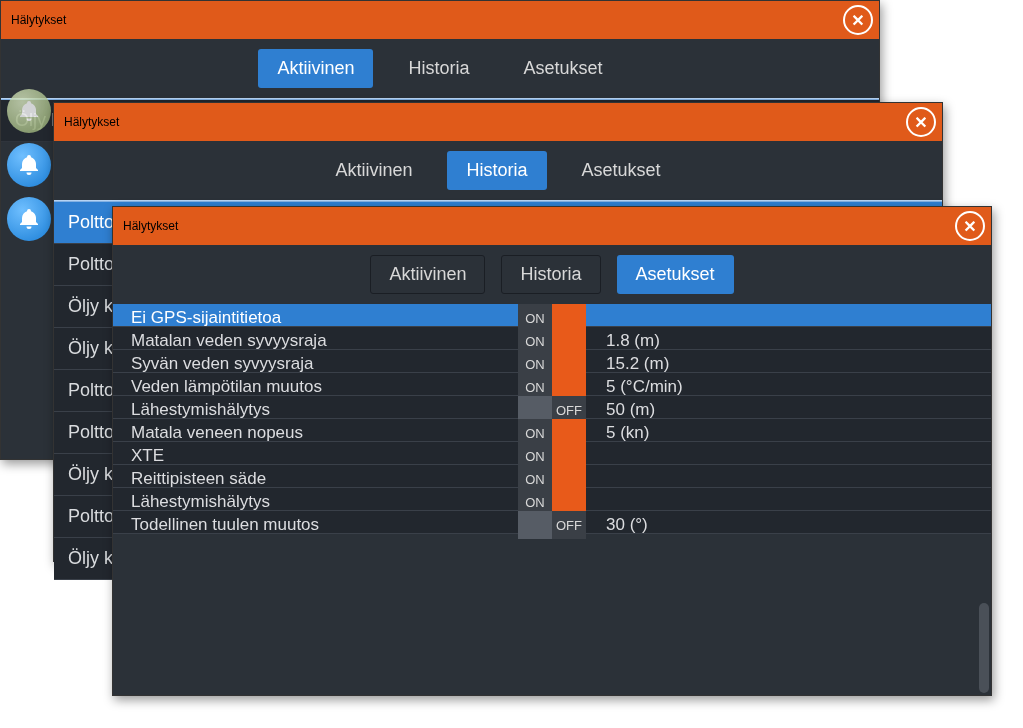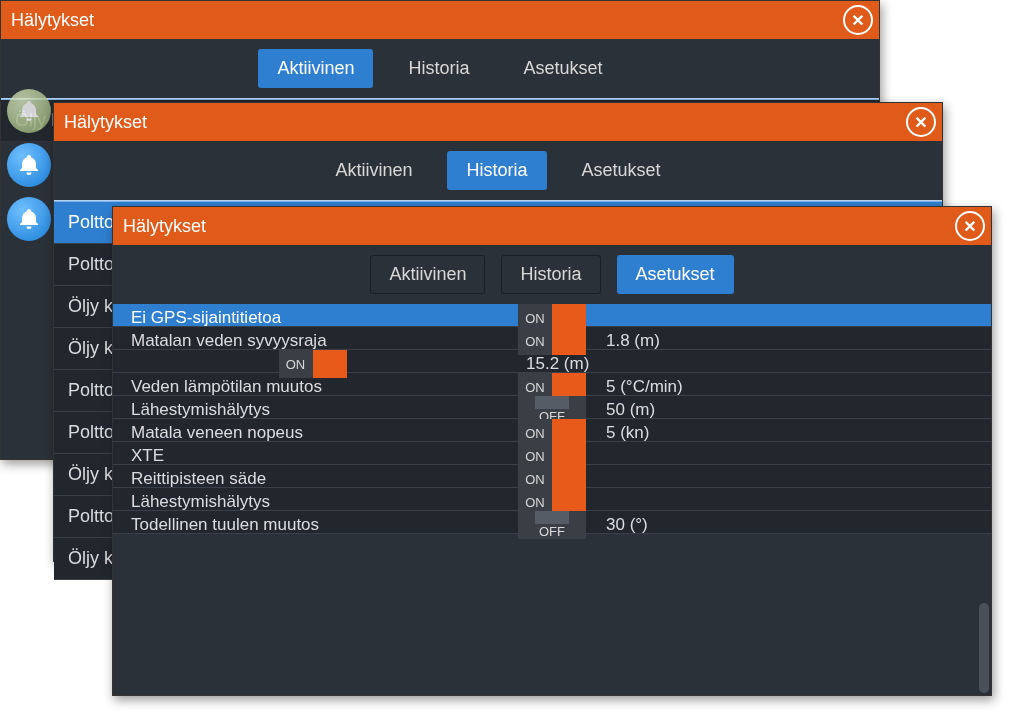--- a/index.html
+++ b/index.html
@@ -12,26 +12,26 @@
     overflow: hidden;
   }
   .window {
     position: absolute;
     border: 1px solid #333;
     background: #2b3138;
     box-shadow: 2px 4px 10px rgba(0,0,0,0.4);
   }
   .titlebar {
     background: #e05a1a;
-    color: #ffffff;
+    color: #000000;
     height: 38px;
     display: flex;
     align-items: center;
     padding: 12px 10px;
-    font-size: 18px;
+    font-size: 12px;
     position: relative;
   }
   .titlebar .close {
     position: absolute;
     right: 6px;
     top: 4px;
     width: 30px;
     height: 30px;
     border: 2.5px solid #fff;
     border-radius: 50%;
@@ -138,21 +138,21 @@
     text-align:center;
   }
   .toggle .knob {
     width:50%;
     height:100%;
     background:#e85a1a;
   }
   .toggle.off .knob { background:#555a62; order:-1; }
   .toggle.off { }
   .toggle.on { flex-direction:row; }
-  .toggle.off { flex-direction:column;justify-content:center; }
+  .toggle.off { flex-direction:row;justify-content:center; }
   .toggle.on .txt { order:1; }
   .toggle.on .knob { order:2; }
   .toggle.off .txt { order:2; }
   .toggle.off .knob { order:1; background:#565c65; }
 
   .sep-highlight {
     height:2px;
     background: linear-gradient(#cfe3fb,#6aa0db);
   }
 
@@ -247,20 +247,21 @@
       </div>
       <div class="srow">
         <div class="label">Matalan veden syvyysraja</div>
         <div class="toggle on">
           <div class="txt">ON</div>
           <div class="knob"></div>
         </div>
         <div class="value">1.8 (m)</div>
       </div>
       <div class="srow">
+        <div class="label">Syvän veden syvyysraja</div>
         <div class="toggle on">
           <div class="txt">ON</div>
           <div class="knob"></div>
         </div>
         <div class="value">15.2 (m)</div>
       </div>
       <div class="srow">
         <div class="label">Veden lämpötilan muutos</div>
         <div class="toggle on">
           <div class="txt">ON</div>

